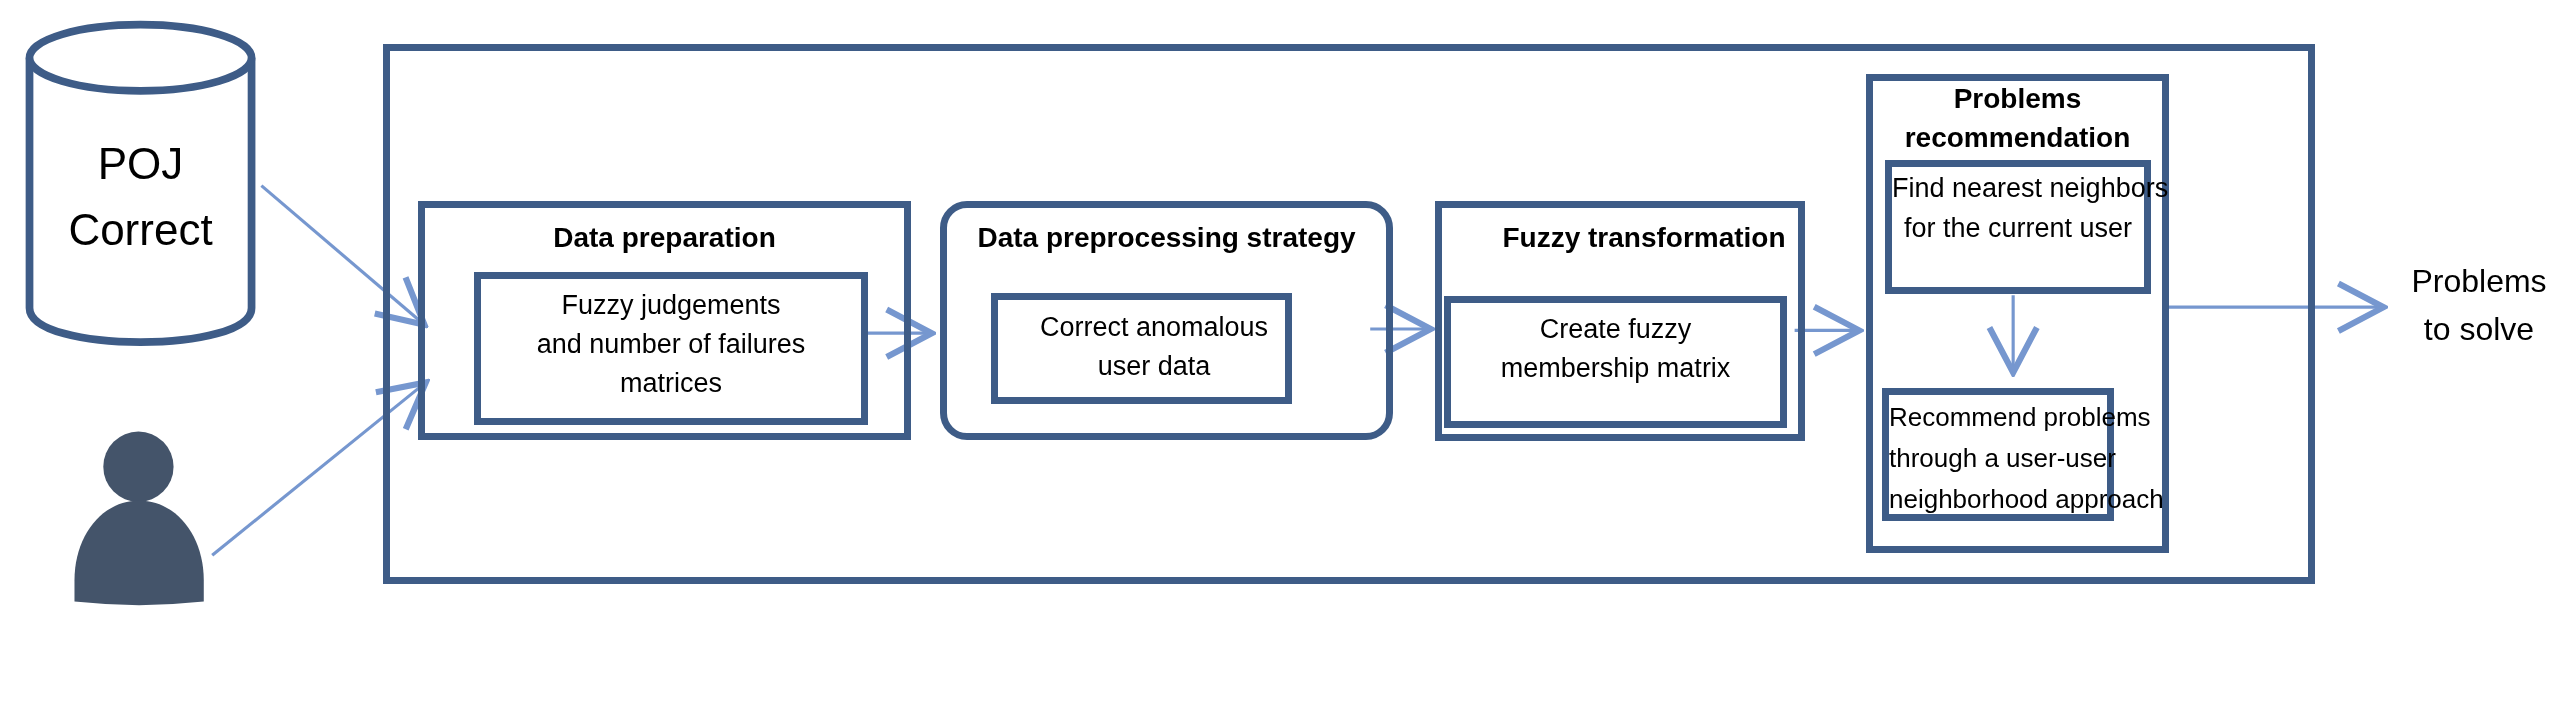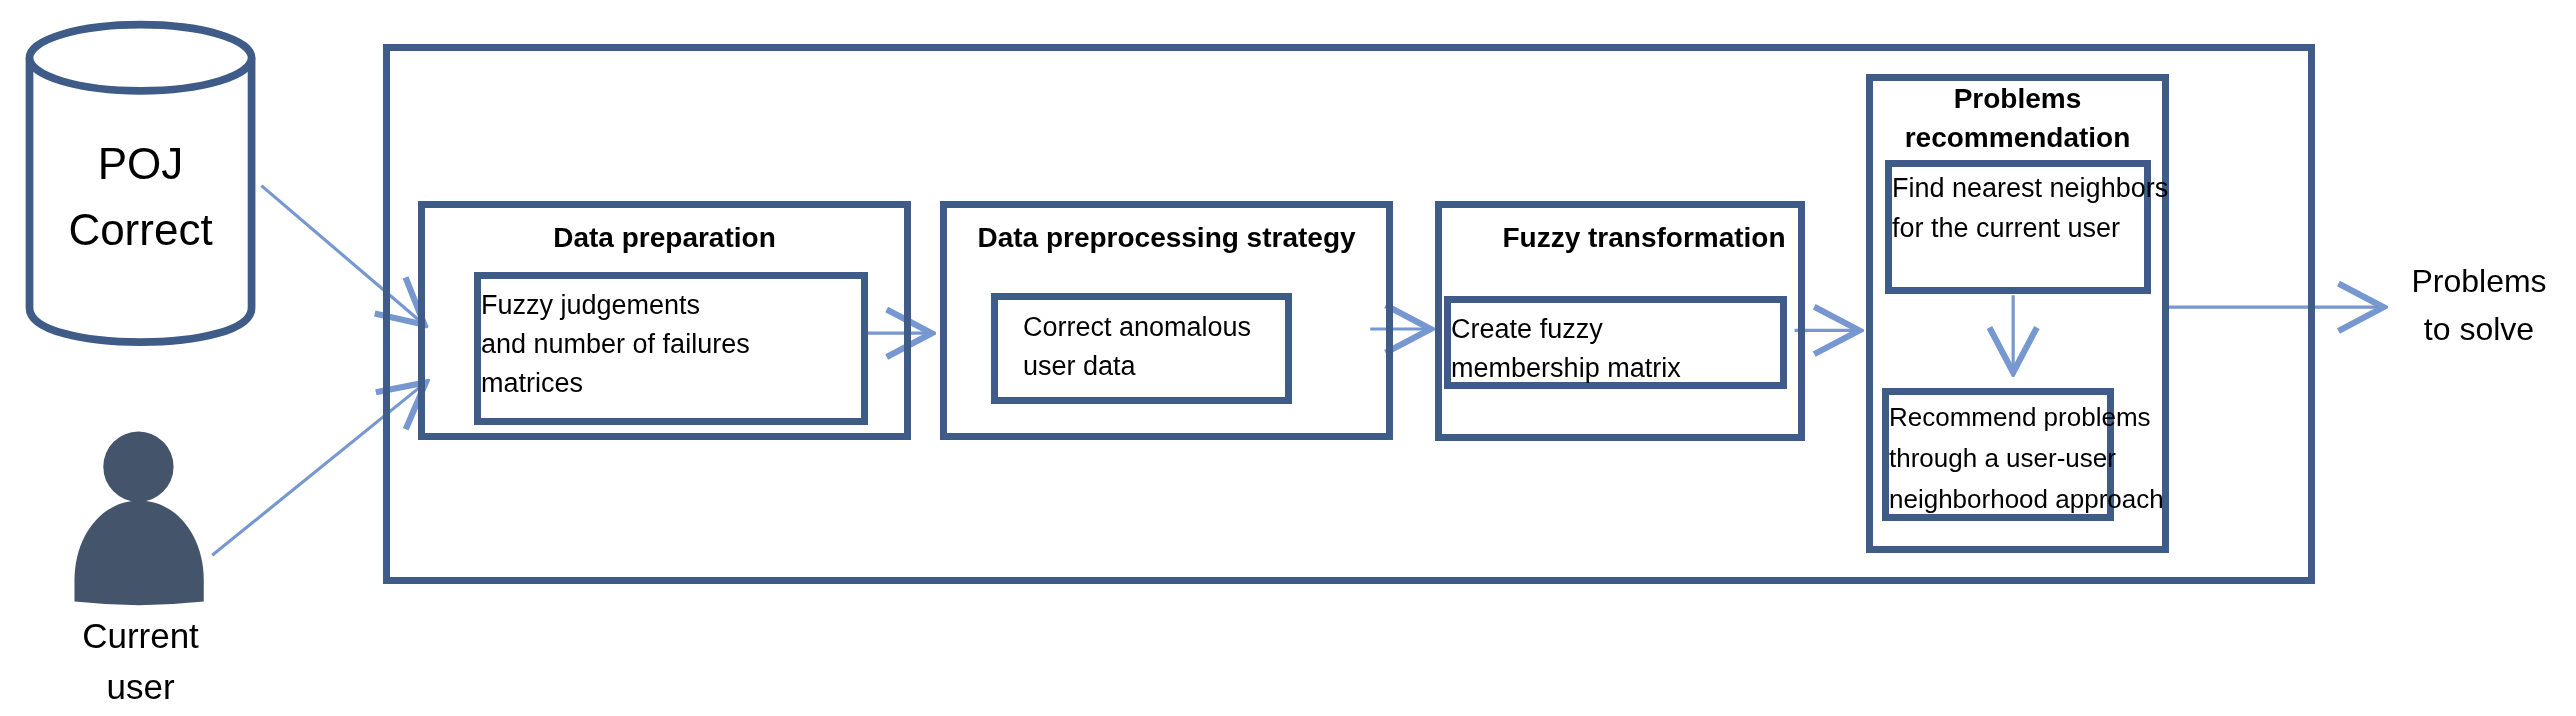--- a/index.html
+++ b/index.html
@@ -24,47 +24,48 @@
     font-weight: bold;
     font-size: 28px;
     line-height: 39px;
     text-align: center;
     margin-top: 9.8px;
     white-space: pre;
   }
   .step-text {
     font-size: 27px;
     line-height: 39px;
+    text-align: center;
     white-space: pre;
   }
   .free-label {
     position: absolute;
     text-align: center;
     white-space: pre;
   }
   #poj-label      { left: 21px;  top: 131px; width: 239px; font-size: 44px; line-height: 66px; }
   #user-label     { left: 28px;  top: 610px; width: 225px; font-size: 35px; line-height: 51px; }
   #output-label   { left: 2382px; top: 257px; width: 194px; font-size: 32px; line-height: 48px; }
 
   
   #flow-container { left: 383px; top: 44px; width: 1932px; height: 540px; }
 
   
   #box-preparation { left: 28px; top: 150px; width: 493px; height: 239px; }
   #box-preparation .inner { position: absolute; left: 49px; top: 64px; width: 394px; height: 153px; }
   #box-preparation .inner .step-text { margin-top: 7px; }
 
   
-  #box-preprocessing { left: 550px; top: 150px; width: 453px; height: 239px; }
+  #box-preprocessing { left: 550px; top: 150px; width: 453px; height: 239px; border-radius: 27px; }
   #box-preprocessing .inner { position: absolute; left: 44px; top: 85px; width: 301px; height: 111px; }
   #box-preprocessing .inner .step-text { margin-top: 8.4px; padding-left: 25px; }
 
   
   #box-fuzzy { left: 1045px; top: 150px; width: 370px; height: 240px; padding-left: 48px; }
-  #box-fuzzy .inner { position: absolute; left: 2.1px; top: 88px; width: 343px; height: 93px; }
+  #box-fuzzy .inner { position: absolute; left: 2.1px; top: 88px; width: 343px; height: 132px; }
   #box-fuzzy .inner .step-text { margin-top: 7px; }
 
   
   #box-recommendation { left: 1476px; top: 22.5px; width: 303px; height: 479px; }
   #box-recommendation .stage-title { margin-top: -1.4px; }
   #box-recommendation .inner-a { position: absolute; left: 12px; top: 79px; width: 266px; height: 134px; }
   #box-recommendation .inner-b { position: absolute; left: 9px; top: 307px; width: 232px; height: 133px; }
   #box-recommendation .inner-b .step-text { font-size: 26px; line-height: 41px; margin-top: 2.1px; }
   #box-recommendation .inner-a .step-text { line-height: 40px; margin-top: 1.4px; }
 </style>
@@ -95,22 +96,20 @@
     <line x1="302" y1="790" x2="606" y2="544" stroke="#7697cf" stroke-width="4.5" marker-end="url(#chev)"></line>
     <line x1="1232" y1="474" x2="1326" y2="474" stroke="#7697cf" stroke-width="4.5" marker-end="url(#chev)"></line>
     <line x1="1950" y1="468" x2="2036" y2="468" stroke="#7697cf" stroke-width="4.5" marker-end="url(#chev)"></line>
     <line x1="2554" y1="470" x2="2646" y2="470" stroke="#7697cf" stroke-width="4.5" marker-end="url(#chev)"></line>
     <line x1="2865" y1="420" x2="2865" y2="530" stroke="#7697cf" stroke-width="4.5" marker-end="url(#chev)"></line>
     <line x1="3078" y1="437" x2="3392" y2="437" stroke="#7697cf" stroke-width="4.5" marker-end="url(#chev)"></line>
   </svg>
 
   <div class="free-label" id="poj-label">POJ
 Correct</div>
-  <div class="free-label" id="user-label">Current
-user</div>
 
   <div class="box" id="flow-container">
 
     <div class="box" id="box-preparation">
       <div class="stage-title">Data preparation</div>
       <div class="box inner">
         <div class="step-text">Fuzzy judgements
 and number of failures
 matrices</div>
       </div>

